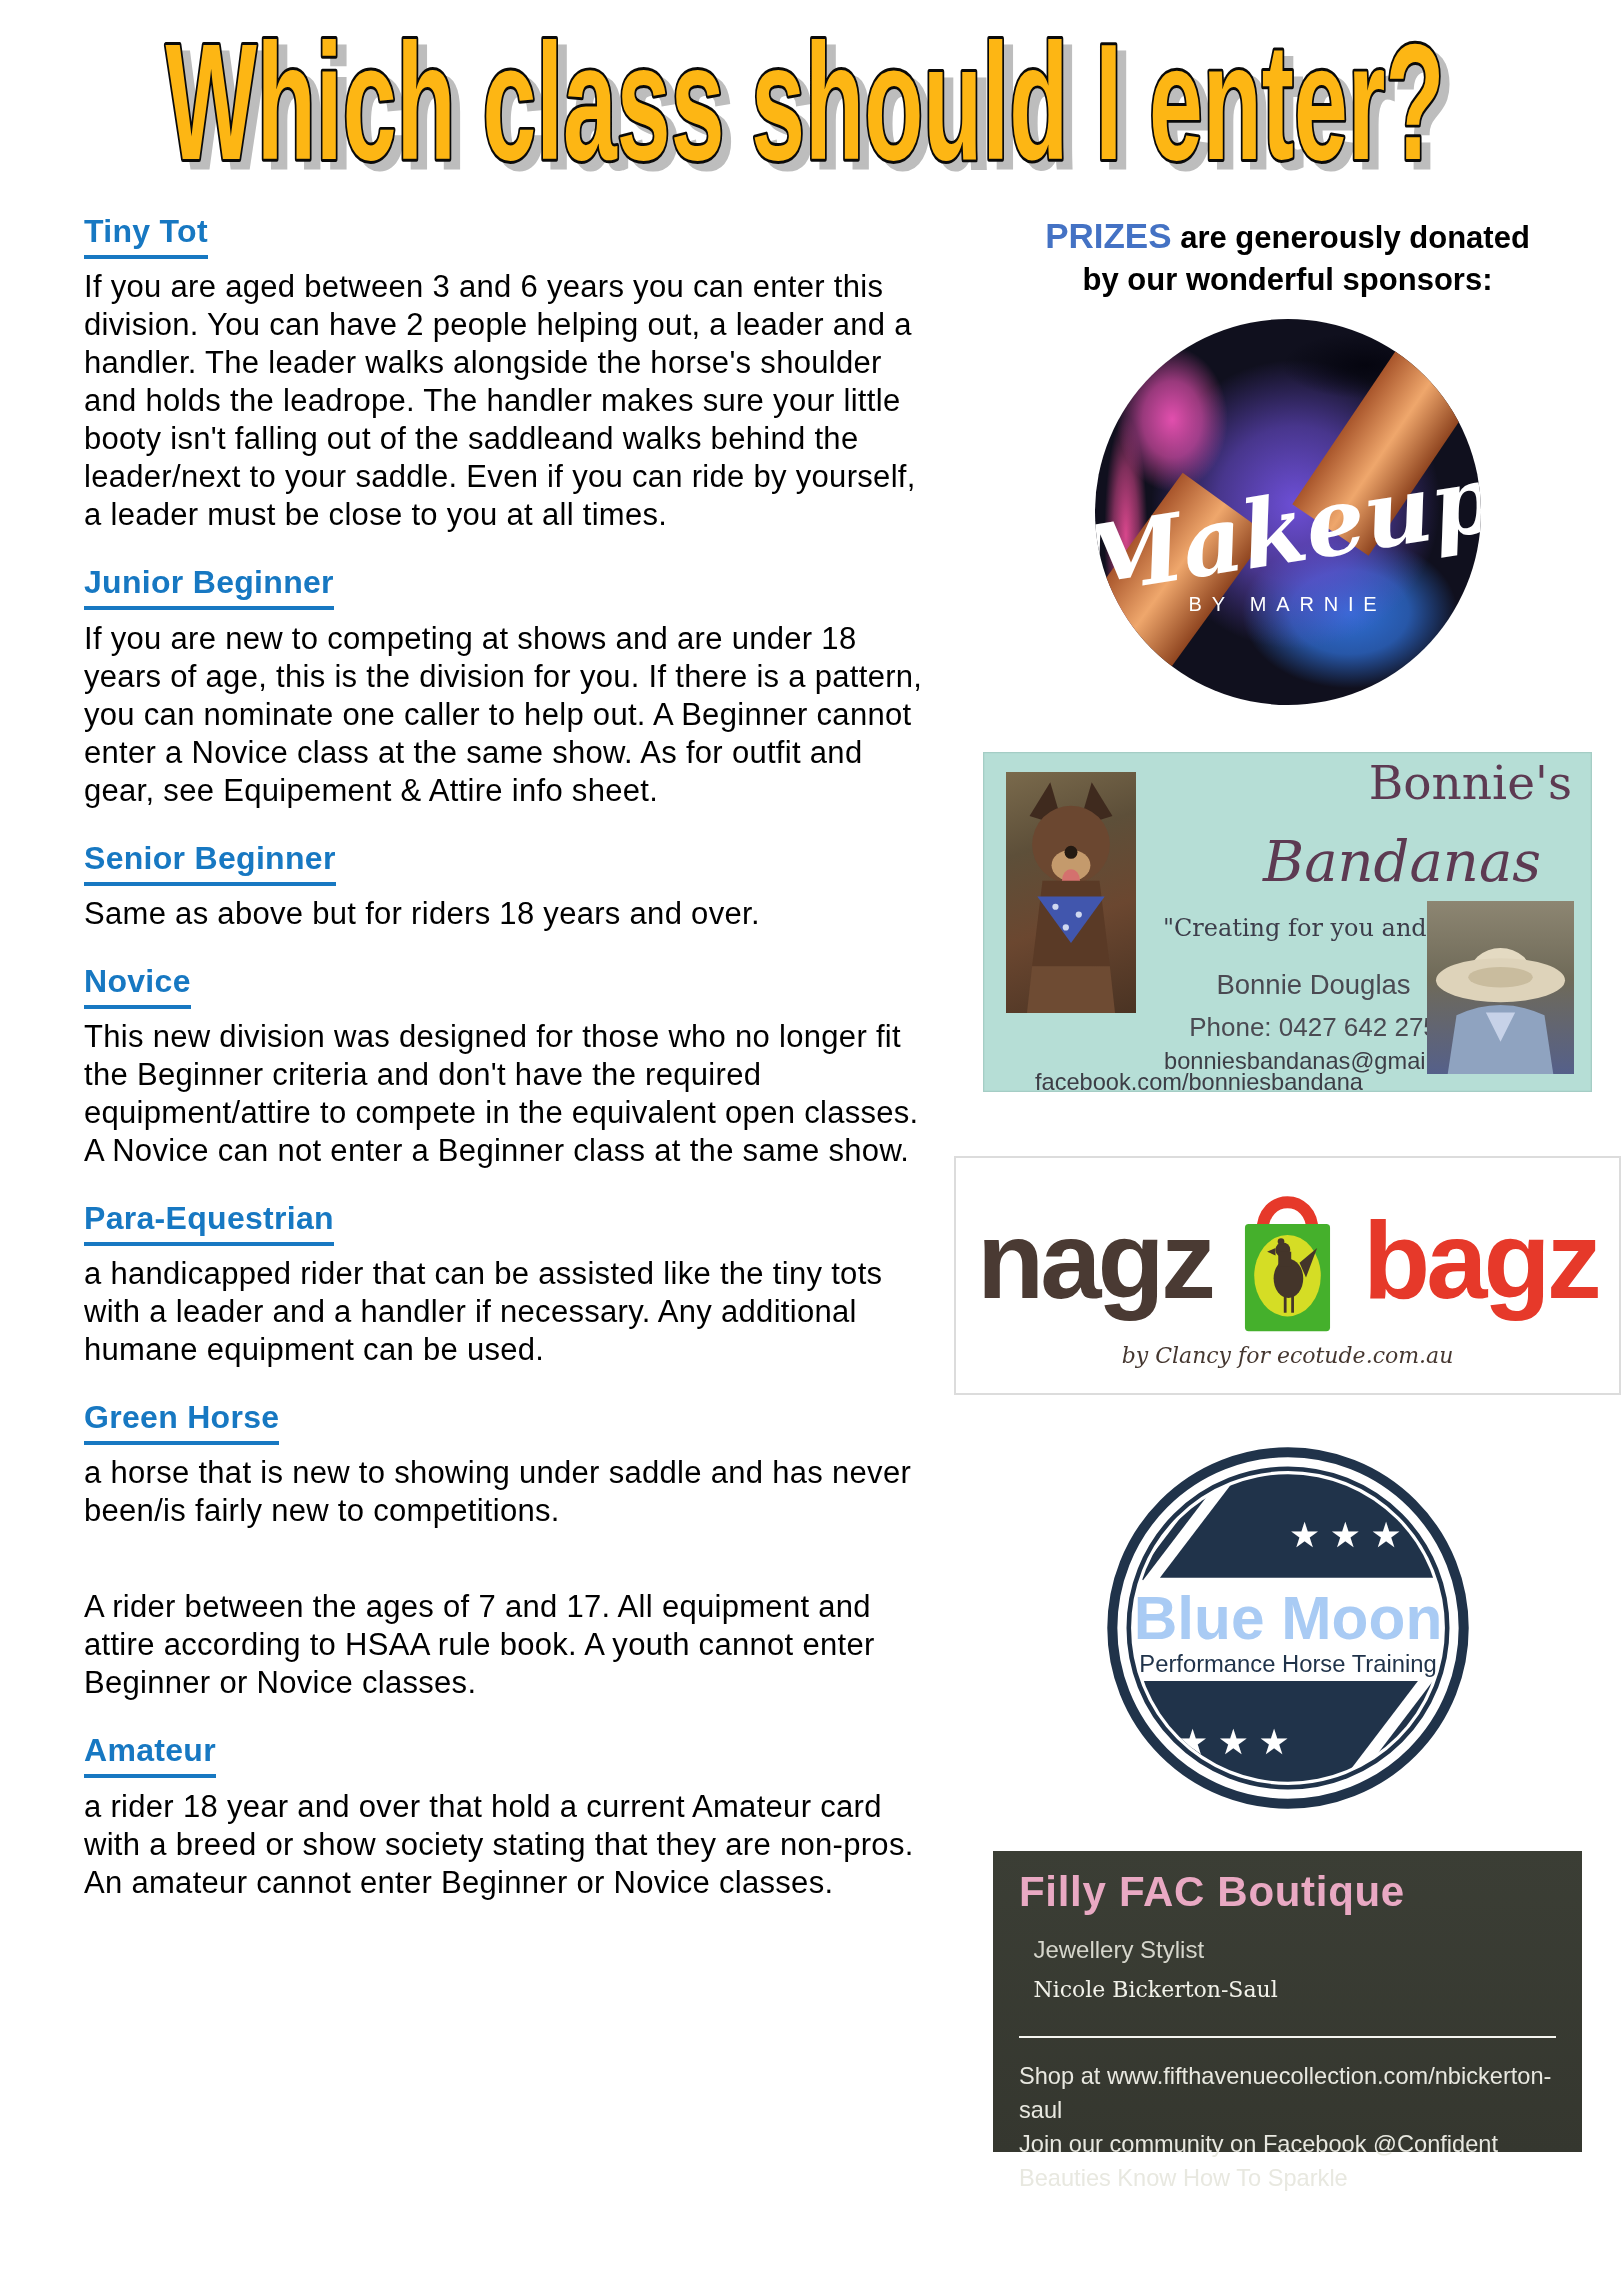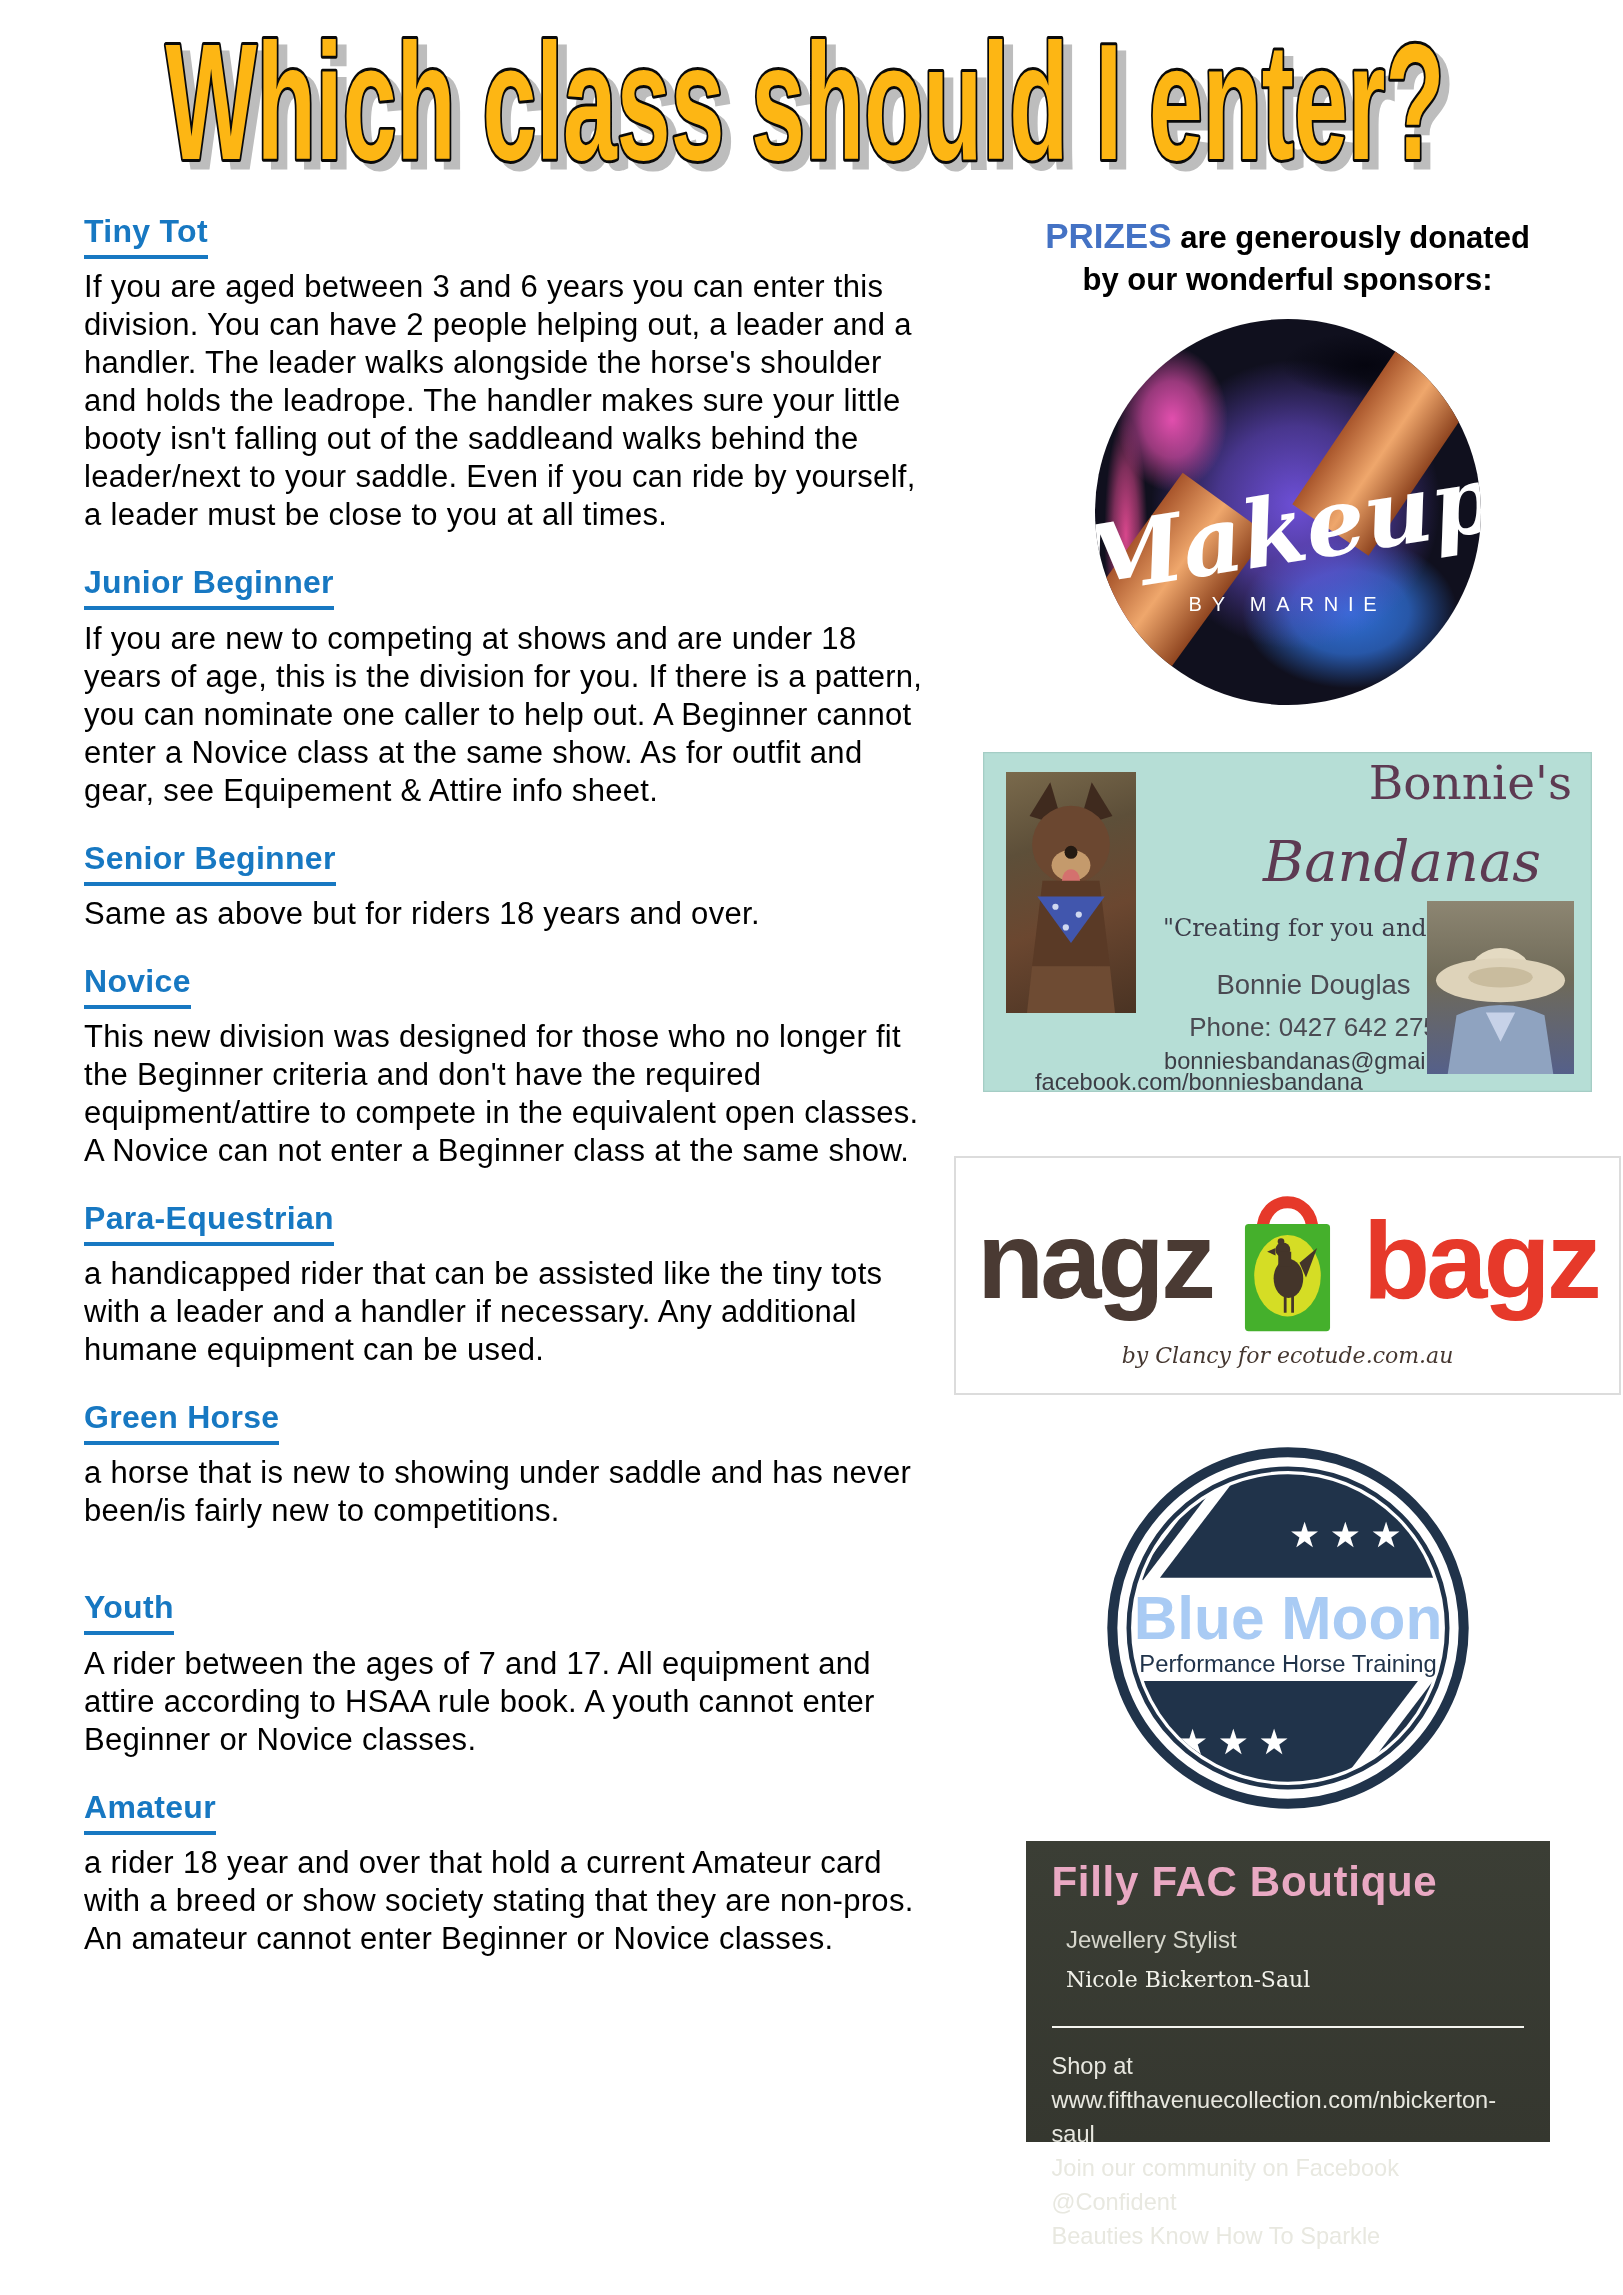--- a/index.html
+++ b/index.html
@@ -73,21 +73,21 @@
   .nagz .row{display:flex;align-items:center;gap:20px;}
   .nagz .word{font-size:110px;font-weight:bold;letter-spacing:-3.9px;line-height:1;}
   .nagz .w1{color:#4a3a33;}
   .nagz .w2{color:#e6392a;}
   .nagz .byline{margin-top:6.5px;font-family:"DejaVu Serif",serif;font-style:italic;font-size:22px;color:#453730;}
 
   
   .bluemoon{margin-top:50px;width:366px;height:366px;}
 
   
-  .filly{margin-top:30px;width:524px;height:301px;box-sizing:border-box;padding:17px 26px;
+  .filly{margin-top:40px;width:589px;height:301px;box-sizing:border-box;padding:17px 26px;
       background:linear-gradient(180deg,#3b3e35 0%,#35372f 100%);}
   .filly .f-title{font-size:42px;font-weight:bold;color:#e9a9c3;letter-spacing:0.7px;}
   .filly .f-role{margin-top:19.6px;margin-left:14.4px;font-size:24px;color:#d6d6cc;}
   .filly .f-person{margin-top:13px;margin-left:14.4px;font-family:"DejaVu Serif",serif;font-size:22px;color:#f2f2ea;}
   .filly .f-rule{margin-top:34px;border:none;border-top:2px solid #f5f5f0;}
   .filly .f-links{margin-top:21px;font-size:23.6px;line-height:34px;color:#e8e8e0;}
 </style>
 </head>
 <body>
 
@@ -128,21 +128,20 @@
         <h2 class="class-heading"><span class="hd">Para-Equestrian</span></h2>
         <p class="class-body">a handicapped rider that can be assisted like the tiny tots with a leader and a handler if necessary. Any additional humane equipment can be used.</p>
       </section>
 
       <section class="classdef">
         <h2 class="class-heading"><span class="hd">Green Horse</span></h2>
         <p class="class-body">a horse that is new to showing under saddle and has never been/is fairly new to competitions.</p>
       </section>
 
       <section class="classdef gap-lg">
-        <h2 class="class-heading"><span class="hd">Youth</span></h2>
         <p class="class-body">A rider between the ages of 7 and 17. All equipment and attire according to HSAA rule book. A youth cannot enter Beginner or Novice classes.</p>
       </section>
 
       <section class="classdef">
         <h2 class="class-heading"><span class="hd">Amateur</span></h2>
         <p class="class-body">a rider 18 year and over that hold a current Amateur card with a breed or show society stating that they are non-pros. An amateur cannot enter Beginner or Novice classes.</p>
       </section>
 
     </div>
 

